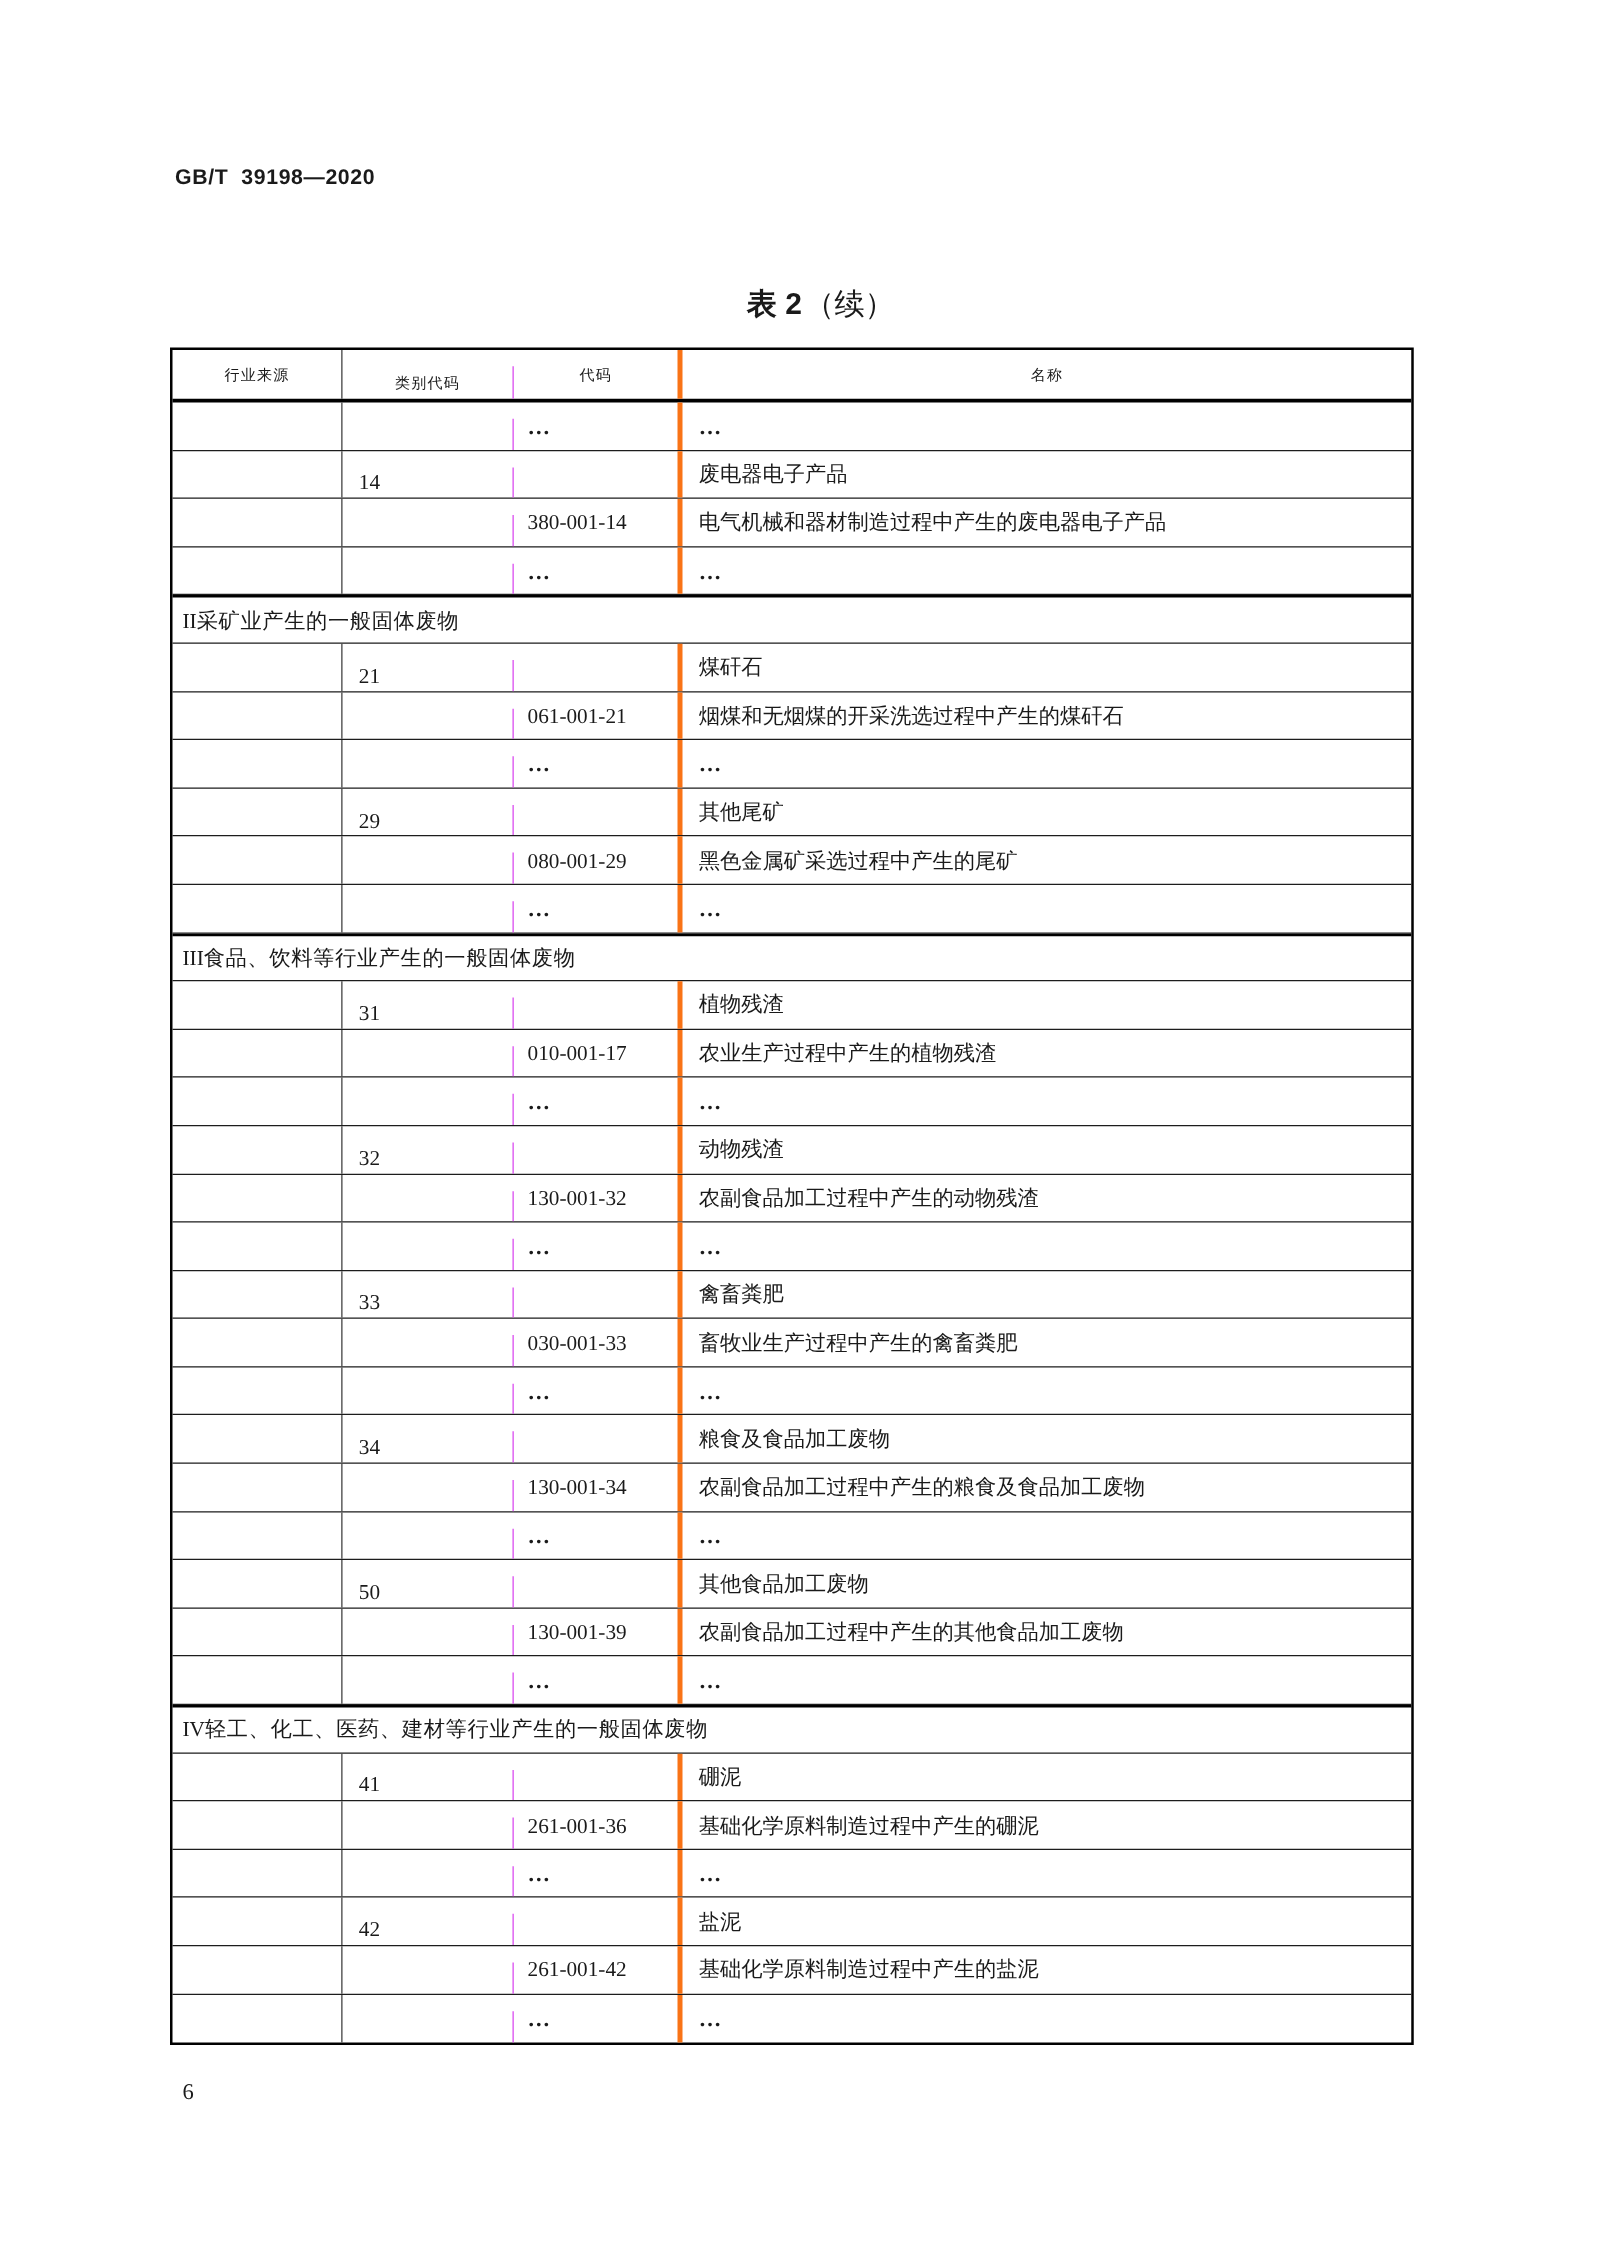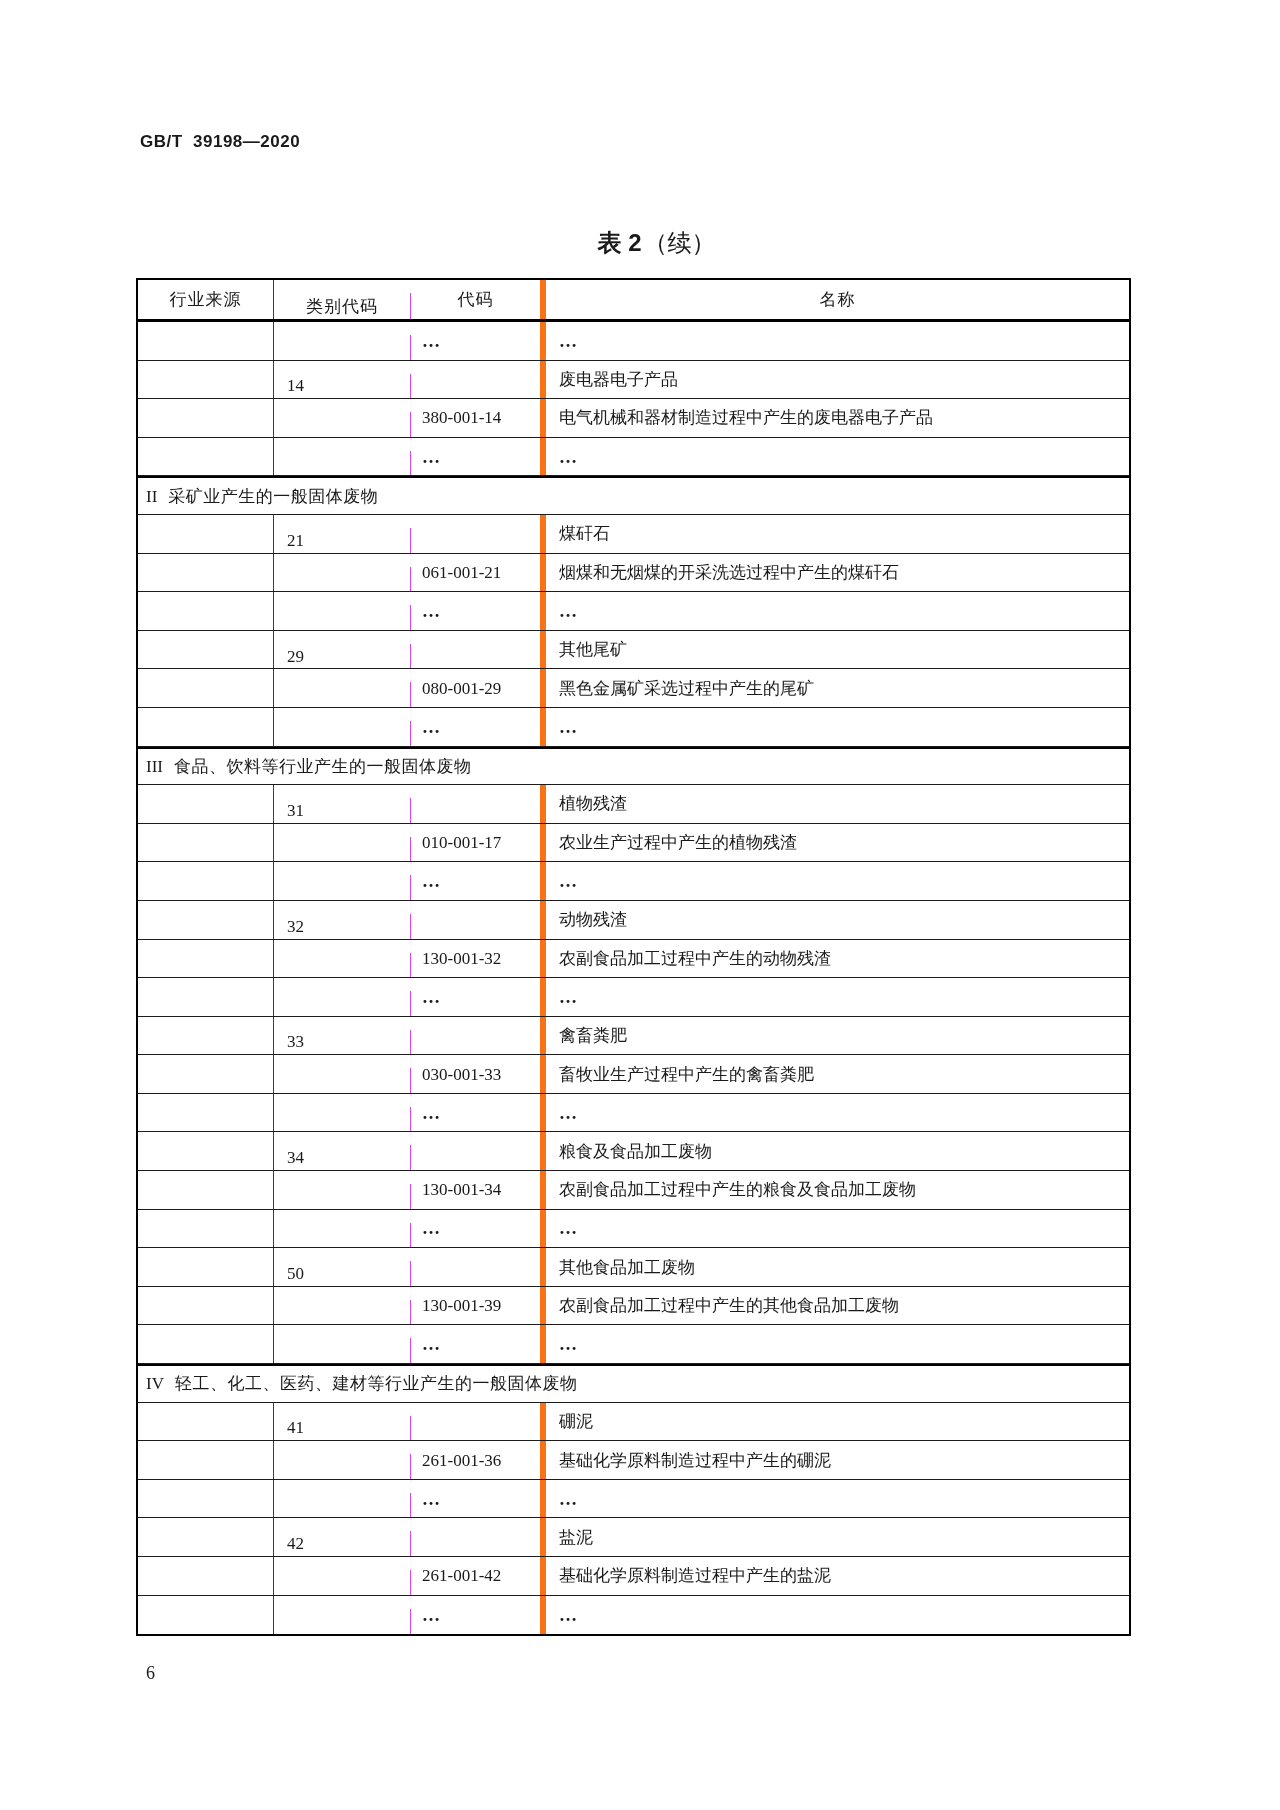--- a/index.html
+++ b/index.html
@@ -34,25 +34,25 @@
   }
   .body-row{height:38.6px;border-bottom:1px solid #1c1c1c;}
   .body-row:last-child{border-bottom:none;}
   .section-row{border-top:2px solid #000;}
   .cell{
     display:flex;align-items:center;box-sizing:border-box;
     font-size:17px;line-height:1;overflow:hidden;white-space:nowrap;
   }
   .c1{width:136px;border-right:1px solid #3d3d3d;}
   .c2{width:137px;border-right:1px solid #d946ef;padding-left:13px;margin-top:13px;}
-  .c3{width:135px;border-right:6px solid #f97316;padding-left:11px;}
+  .c3{width:135px;border-right:4px solid #f97316;padding-left:11px;}
   .c4{flex:1;padding-left:13px;}
-  .header-row .cell{justify-content:center;padding-left:0;font-size:17px;letter-spacing:1px;}
+  .header-row .cell{justify-content:center;padding-left:0;font-size:12px;letter-spacing:1px;}
   .section-cell{flex:1;padding-left:8px;letter-spacing:0.5px;}
-  .sec-numeral{margin-right:11px;letter-spacing:0;}
+  .sec-numeral{margin-right:0;letter-spacing:0;}
   .dots{font-weight:bold;font-size:18px;letter-spacing:1.5px;}
   .page-number{
     position:absolute;left:146px;top:1663px;font-size:18px;
   }
 </style>
 </head>
 <body>
 
 <div class="doc-number">GB/T  39198—2020</div>
 

